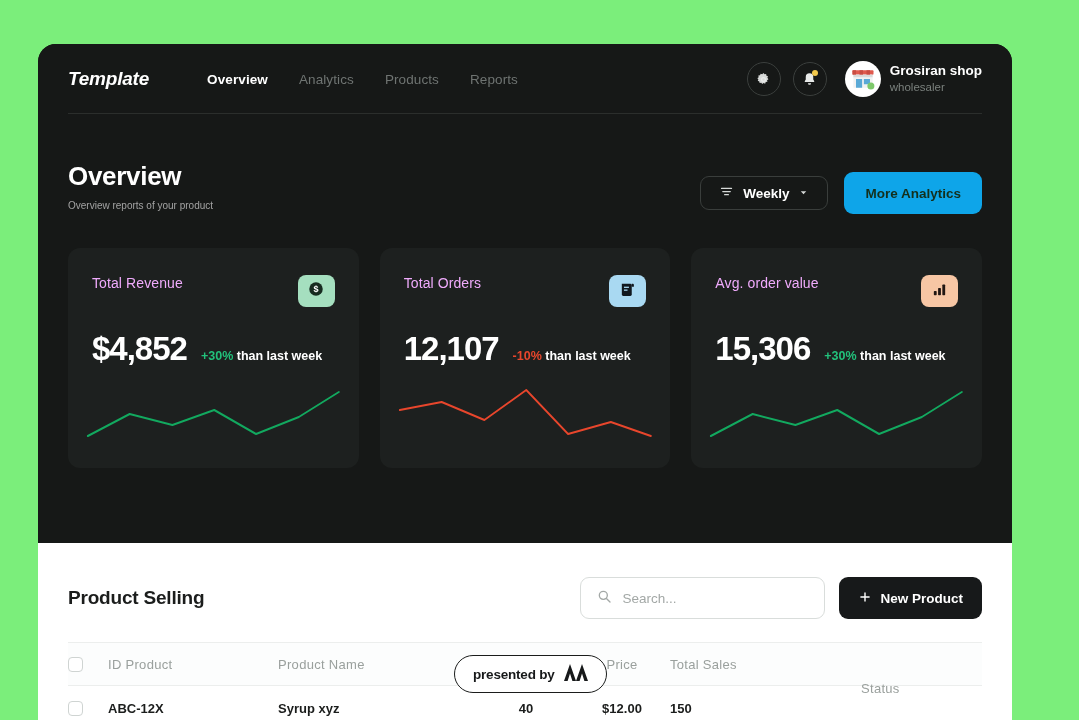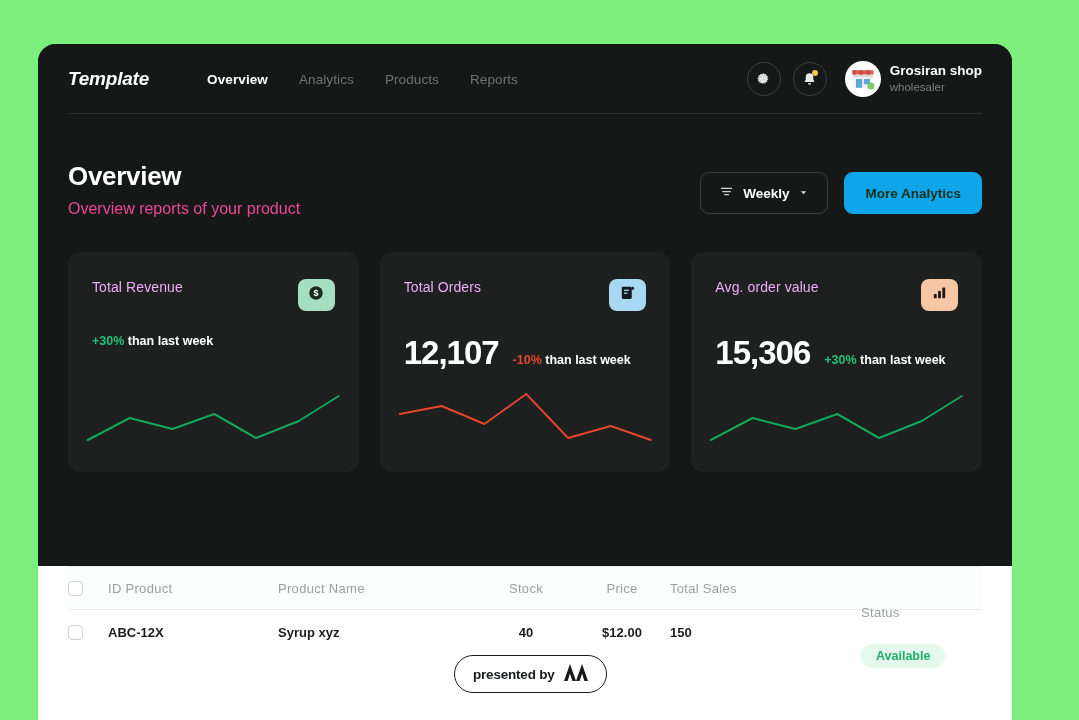--- a/index.html
+++ b/index.html
@@ -142,33 +142,33 @@
     padding: 48px 30px 0 30px;
   }
   .page-title {
     font-size: 26px;
     font-weight: bold;
     color: #ffffff;
     letter-spacing: -0.3px;
     line-height: 1.15;
   }
   .page-sub {
-    font-size: 16px;
-    color: #ec4899;
+    font-size: 10px;
+    color: #a3a3a3;
     margin-top: 8px;
   }
   .head-actions {
     margin-left: auto;
     display: flex;
     align-items: center;
     gap: 16px;
     padding-top: 10px;
   }
   .btn-weekly {
-    height: 42px;
+    height: 34px;
     border: 1px solid #3a3e3c;
     border-radius: 9px;
     background: transparent;
     display: flex;
     align-items: center;
     gap: 9px;
     padding: 0 18px;
     cursor: pointer;
     color: #ffffff;
     font-size: 13.5px;
@@ -479,20 +479,21 @@
           <div class="stat-badge" style="background:#A5DFBF">
             <span>
               <svg width="18" height="18" viewBox="0 0 24 24">
                 <circle cx="12" cy="12" r="9" fill="#172b20"></circle>
                 <text x="12" y="16.5" font-family="Liberation Sans, sans-serif" font-size="12" font-weight="bold" fill="#ffffff" text-anchor="middle">$</text>
               </svg>
             </span>
           </div>
         </div>
         <div class="stat-mid">
+          <div class="stat-value">$4,852</div>
           <div class="stat-delta">
             <span class="pct-up">+30%</span>
             <span>than last week</span>
           </div>
         </div>
         <div class="spark">
           <svg viewBox="0 0 280 60" preserveAspectRatio="none">
             <polyline points="2,52 48,30 95,41 141,26 187,50 234,33 278,8" fill="none" stroke="#12a95f" stroke-width="2" stroke-linejoin="round" stroke-linecap="round"></polyline>
           </svg>
         </div>
@@ -550,20 +551,43 @@
           <svg viewBox="0 0 280 60" preserveAspectRatio="none">
             <polyline points="2,52 48,30 95,41 141,26 187,50 234,33 278,8" fill="none" stroke="#12a95f" stroke-width="2" stroke-linejoin="round" stroke-linecap="round"></polyline>
           </svg>
         </div>
       </div>
 
     </div>
   </div>
 
   <div class="light-region">
+    <div class="section-head">
+      <div class="section-title">Product Selling</div>
+      <div class="section-actions">
+        <div class="search-box">
+          <span>
+            <svg width="16" height="16" viewBox="0 0 24 24" fill="none" stroke="#a3a8a6" stroke-width="2" stroke-linecap="round">
+              <circle cx="11" cy="11" r="6"></circle>
+              <line x1="16" y1="16" x2="21" y2="21"></line>
+            </svg>
+          </span>
+          <input type="text" placeholder="Search..." style="">
+        </div>
+        <button class="btn-new-product">
+          <span>
+            <svg width="14" height="14" viewBox="0 0 24 24" stroke="#ffffff" stroke-width="2.4" stroke-linecap="round">
+              <line x1="12" y1="5" x2="12" y2="19"></line>
+              <line x1="5" y1="12" x2="19" y2="12"></line>
+            </svg>
+          </span>
+          <span>New Product</span>
+        </button>
+      </div>
+    </div>
 
     <div class="table">
       <div class="t-row t-head">
         <div class="cell c-check">
           <span class="checkbox"></span>
         </div>
         <div class="cell c-id">ID Product</div>
         <div class="cell c-name">Product Name</div>
         <div class="cell c-stock">Stock</div>
         <div class="cell c-price">Price</div>

